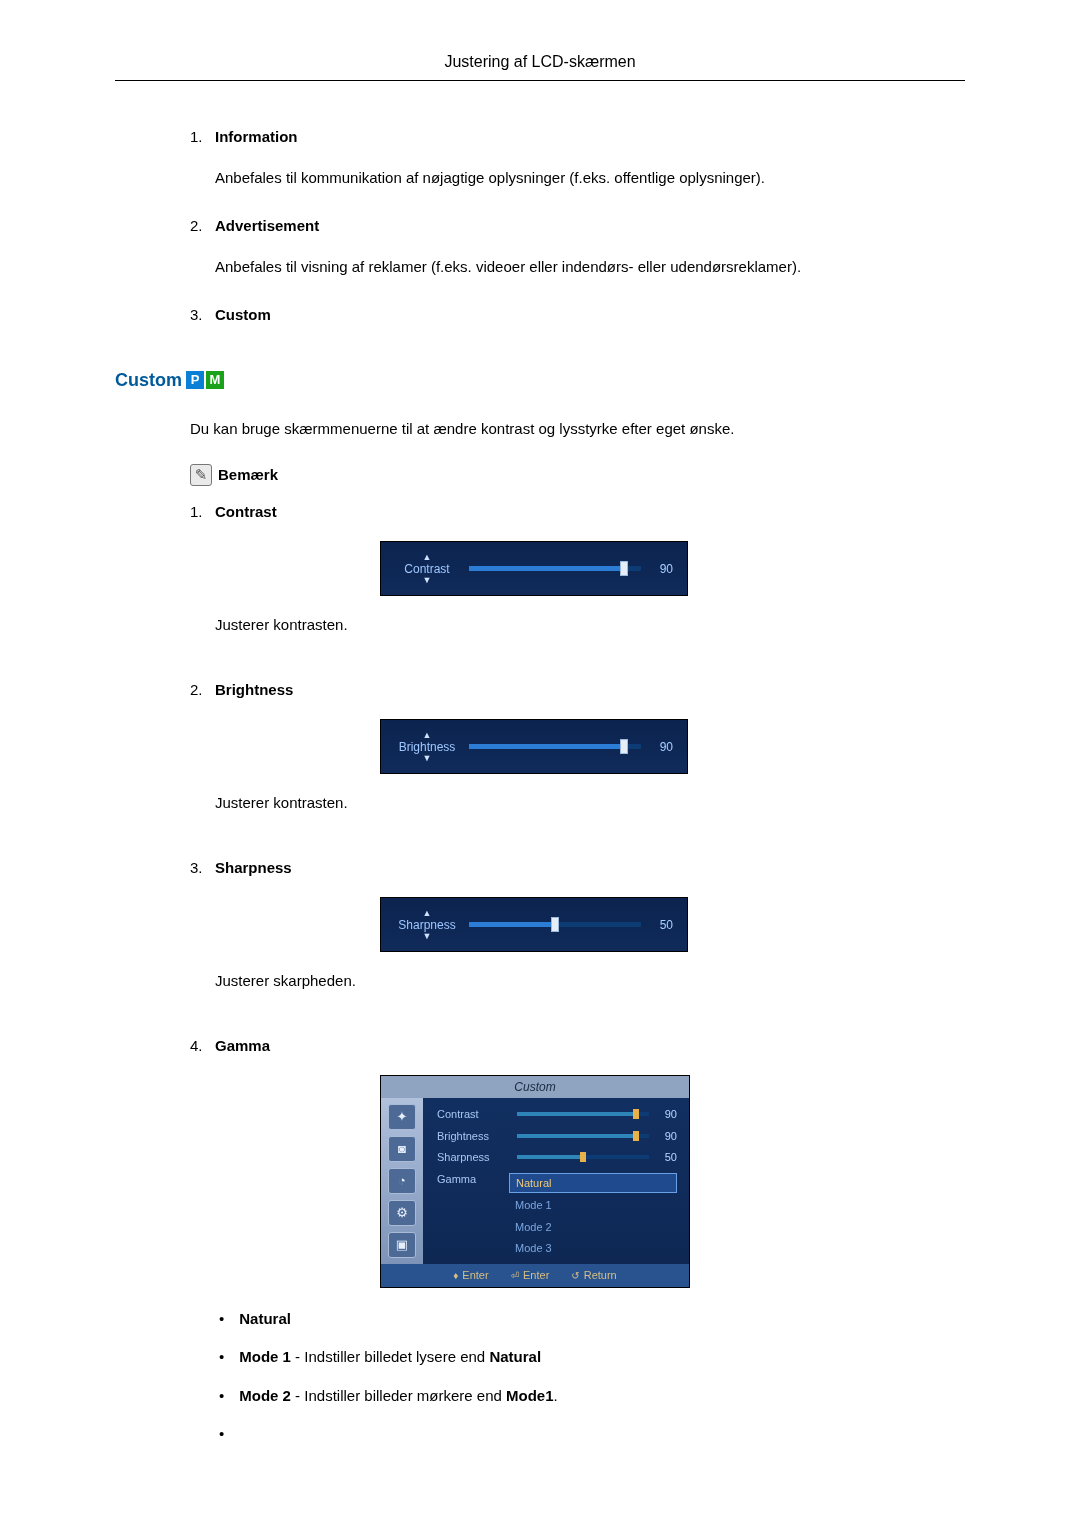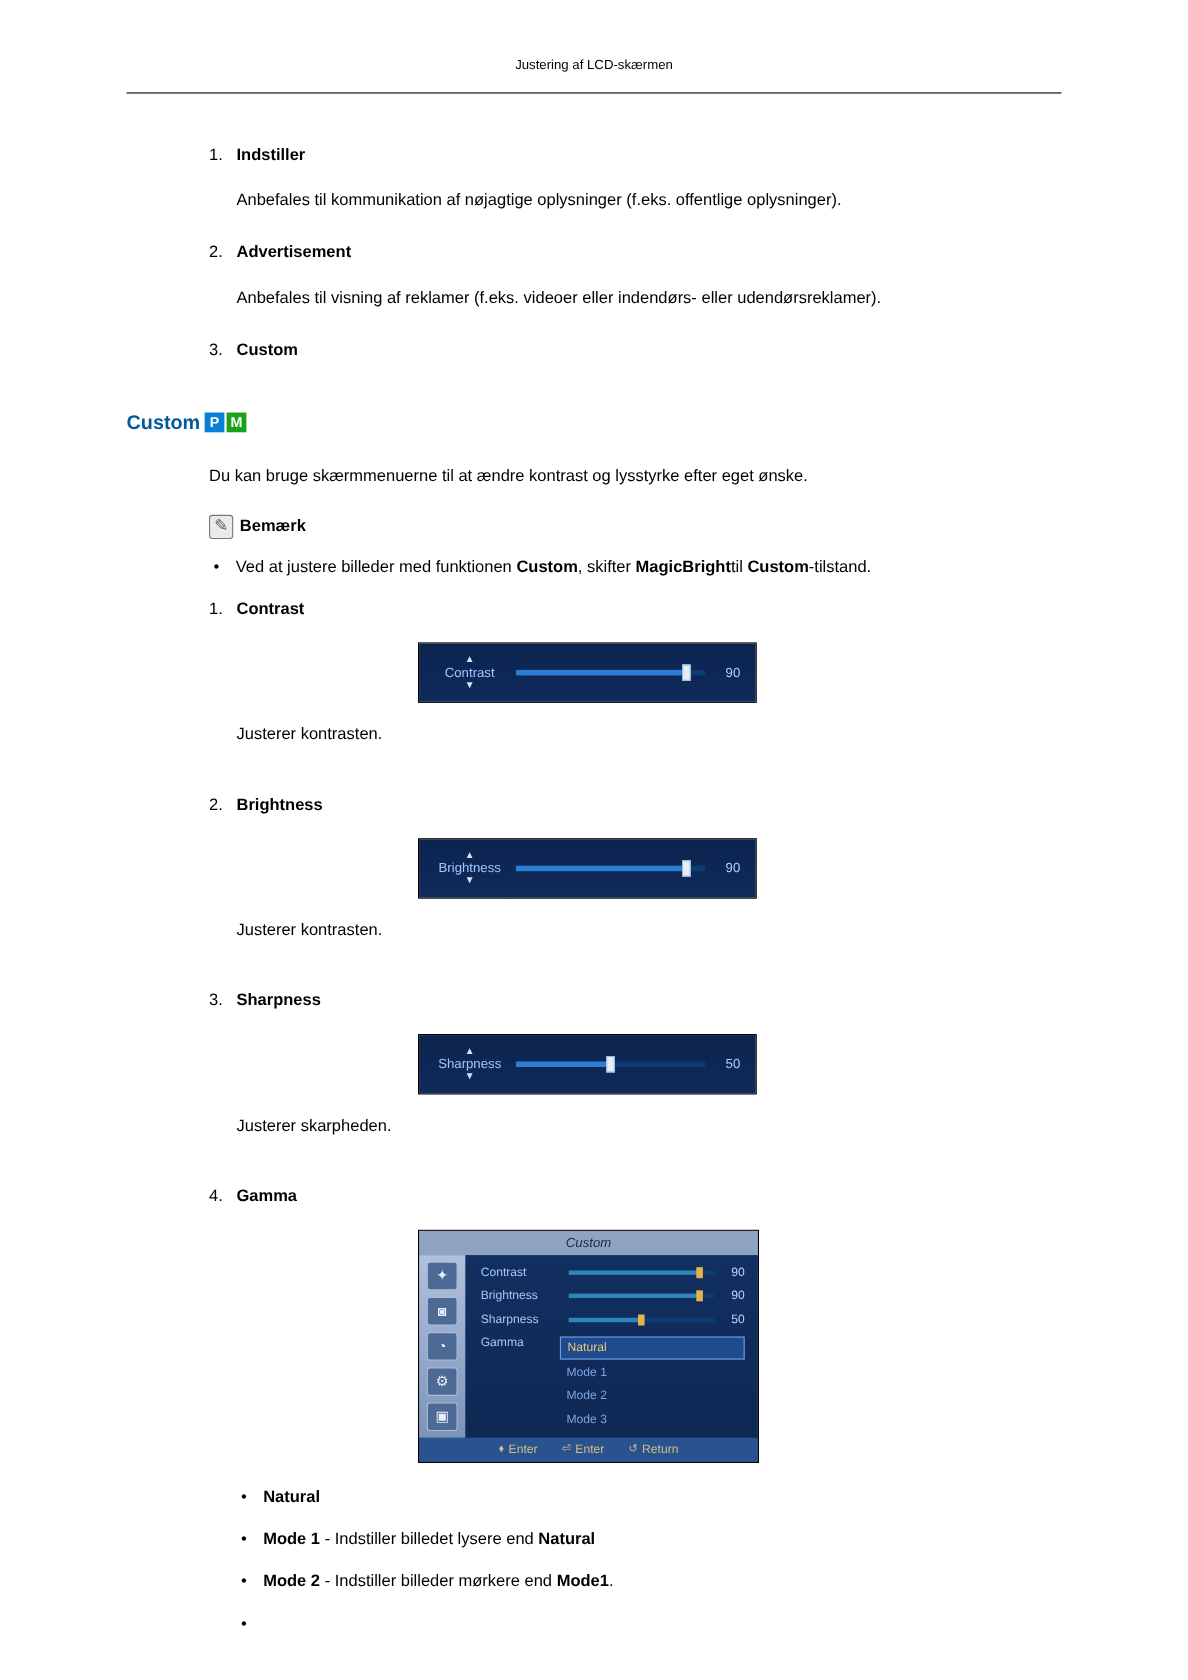--- a/index.html
+++ b/index.html
@@ -7,22 +7,22 @@
     font-family: Arial, Helvetica, sans-serif;
     font-size: 15px;
     color: #000;
     background: #fff;
     width: 1080px;
     padding: 50px 115px 60px 115px;
     line-height: 1.5;
   }
   .page-title {
     text-align: center;
-    font-size: 12px;
-    padding-bottom: 16px;
+    font-size: 16px;
+    padding-bottom: 6px;
     border-bottom: 1px solid #000;
     margin-bottom: 45px;
   }
   .content-indent { margin-left: 75px; }
   ol.num-list { list-style: none; }
   ol.num-list > li { display: flex; margin-bottom: 22px; }
   ol.num-list .num { width: 25px; flex-shrink:0; }
   ol.num-list .body { flex: 1; }
   .item-title { font-weight: bold; margin-bottom: 18px; }
   .item-text { margin-bottom: 4px; }
@@ -85,21 +85,21 @@
 <body>
 
 <div class="page-title">Justering af LCD-skærmen</div>
 
 <div class="content-indent">
 
   <ol class="num-list">
     <li>
       <span class="num">1.</span>
       <div class="body">
-        <div class="item-title">Indstiller</div>
+        <div class="item-title">Information</div>
         <div class="item-text">Anbefales til kommunikation af nøjagtige oplysninger (f.eks. offentlige oplysninger).</div>
       </div>
     </li>
     <li>
       <span class="num">2.</span>
       <div class="body">
         <div class="item-title">Advertisement</div>
         <div class="item-text">Anbefales til visning af reklamer (f.eks. videoer eller indendørs- eller udendørsreklamer).</div>
       </div>
     </li>
@@ -122,25 +122,20 @@
 
 <div class="content-indent">
   <p class="para">Du kan bruge skærmmenuerne til at ændre kontrast og lysstyrke efter eget ønske.</p>
 
   <div class="note-row">
     <span class="note-icon">✎</span>
     <span class="bf">Bemærk</span>
   </div>
 
   <ul class="bullets">
-    <li>
-      <span>
-        <span>Ved at justere billeder med funktionen </span><span class="bf">Custom</span><span>, skifter </span><span class="bf">MagicBright</span><span>til </span><span class="bf">Custom</span><span>-tilstand.</span>
-      </span>
-    </li>
   </ul>
 
   <ol class="num-list">
 
     <li>
       <span class="num">1.</span>
       <div class="body">
         <div class="item-title">Contrast</div>
         <div class="osd-slider">
           <div class="label-col">

